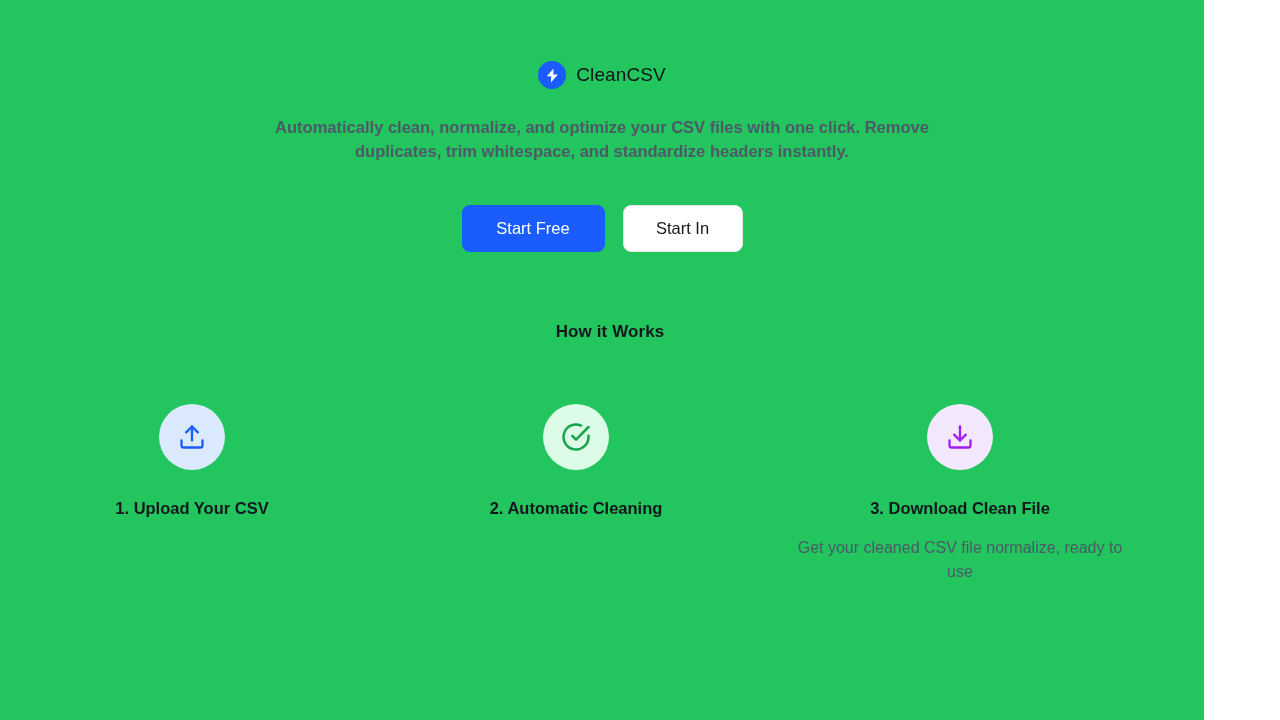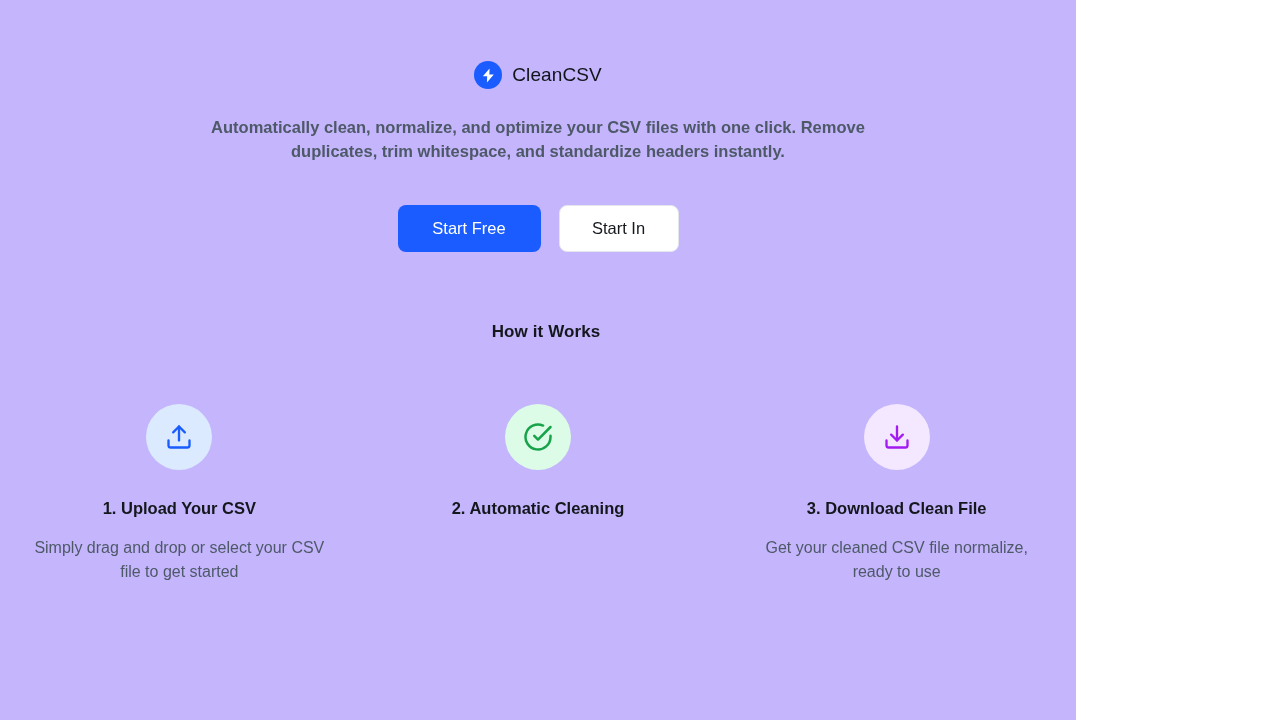--- a/index.html
+++ b/index.html
@@ -8,23 +8,23 @@
     margin: 0;
     padding: 0;
     width: 1280px;
     height: 720px;
     background: #ffffff;
     font-family: "Liberation Sans", "DejaVu Sans", sans-serif;
     overflow: hidden;
   }
 
   .page {
-    width: 1076px;
+    width: 1204px;
     height: 720px;
-    background: #c4b5fd;
+    background: #22c55e;
     position: relative;
     overflow: hidden;
   }
 
   
   .hero {
     padding-top: 58px;
     text-align: center;
   }
 
@@ -108,21 +108,20 @@
     color: #14171c;
     letter-spacing: 0.1px;
   }
 
   #how-it-works-title { margin-top: 70px; padding-left: 16px; }
 
   
   .steps {
     margin-top: 62px;
     display: flex;
-    justify-content: center;
     align-items: flex-start;
   }
 
   .step {
     width: 384px;
     text-align: center;
     padding: 0 26px;
   }
 
   .step-icon {
@@ -188,21 +187,20 @@
 
     <div class="step">
       <div class="step-icon icon-upload">
         <svg width="28" height="28" viewBox="0 0 24 24" fill="none" stroke="#1a5cff" stroke-width="2" stroke-linecap="round" stroke-linejoin="round" aria-hidden="true">
           <path d="M21 15v4a2 2 0 0 1-2 2H5a2 2 0 0 1-2-2v-4"></path>
           <polyline points="17 8 12 3 7 8"></polyline>
           <line x1="12" y1="3" x2="12" y2="15"></line>
         </svg>
       </div>
       <h3 class="step-title">1. Upload Your CSV</h3>
-      <p class="step-desc">Simply drag and drop or select your CSV file to get started</p>
     </div>
 
     <div class="step">
       <div class="step-icon icon-check">
         <svg width="30" height="30" viewBox="0 0 24 24" fill="none" stroke="#17a34a" stroke-width="2" stroke-linecap="round" stroke-linejoin="round" aria-hidden="true">
           <path d="M22 11.08V12a10 10 0 1 1-5.93-9.14"></path>
           <polyline points="22 4 12 14.01 9 11.01"></polyline>
         </svg>
       </div>
       <h3 class="step-title">2. Automatic Cleaning</h3>

